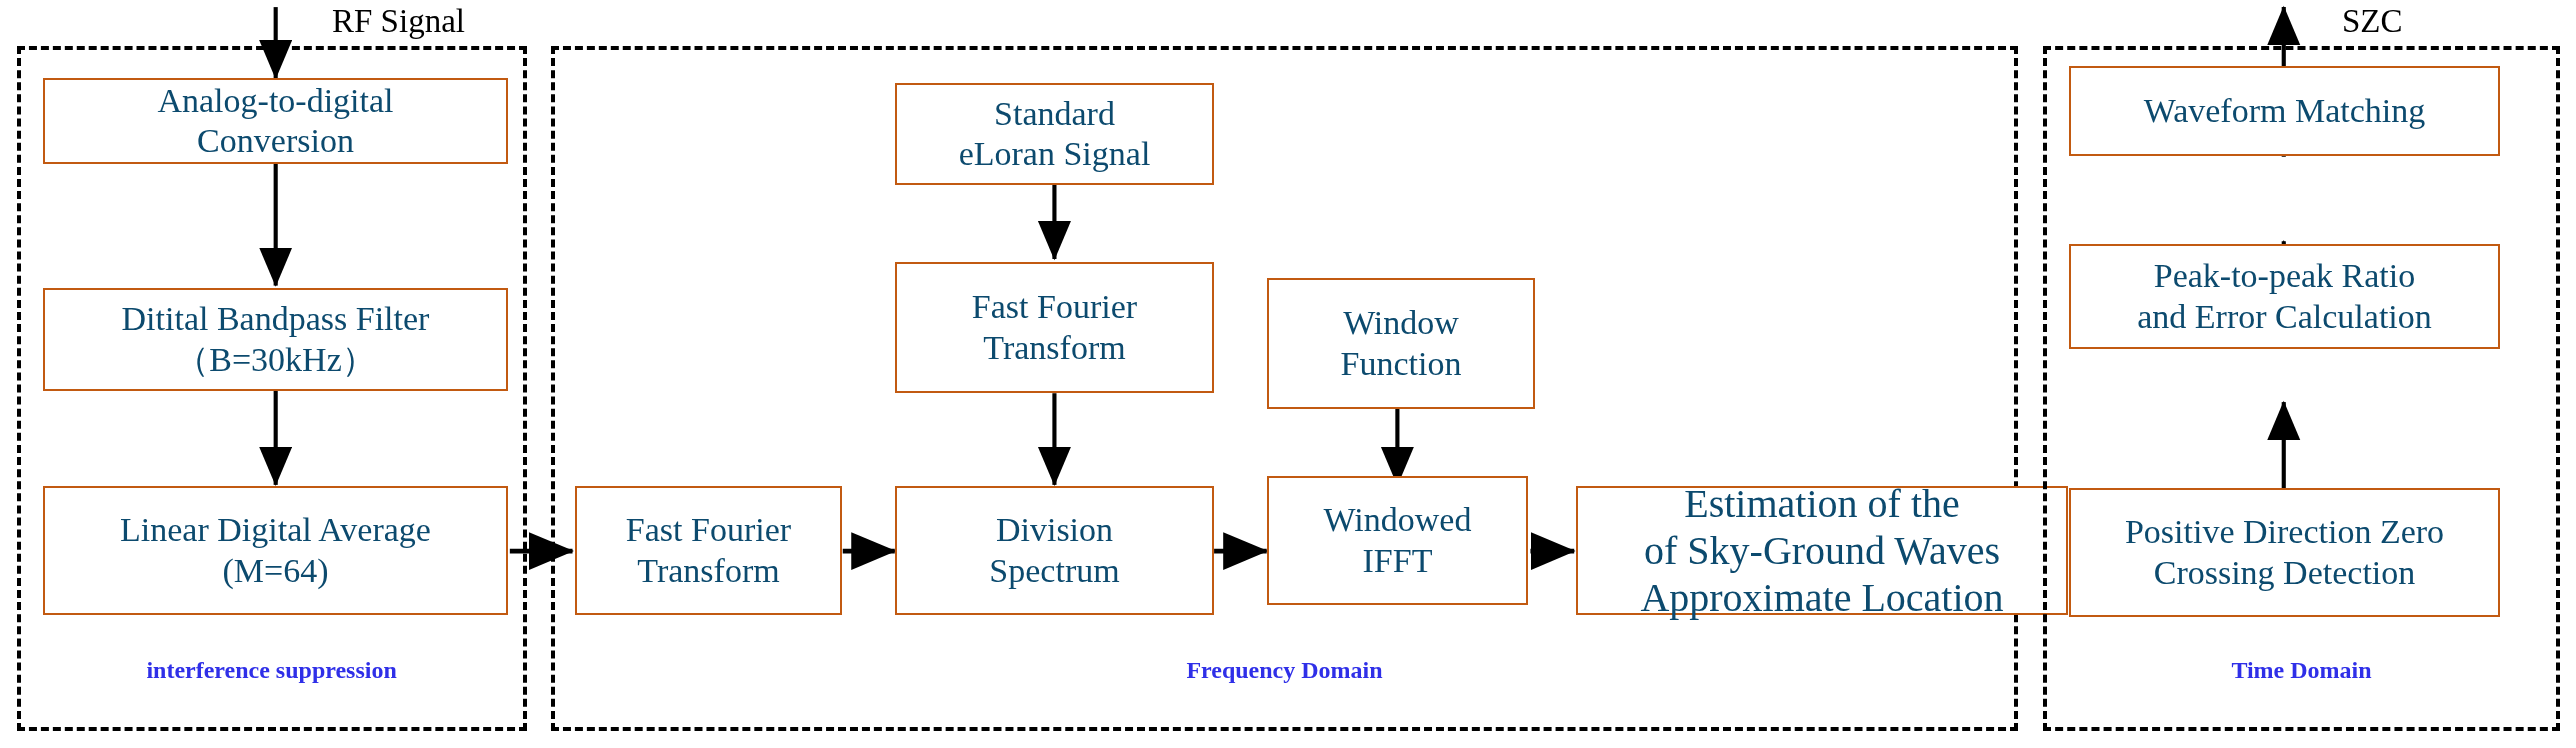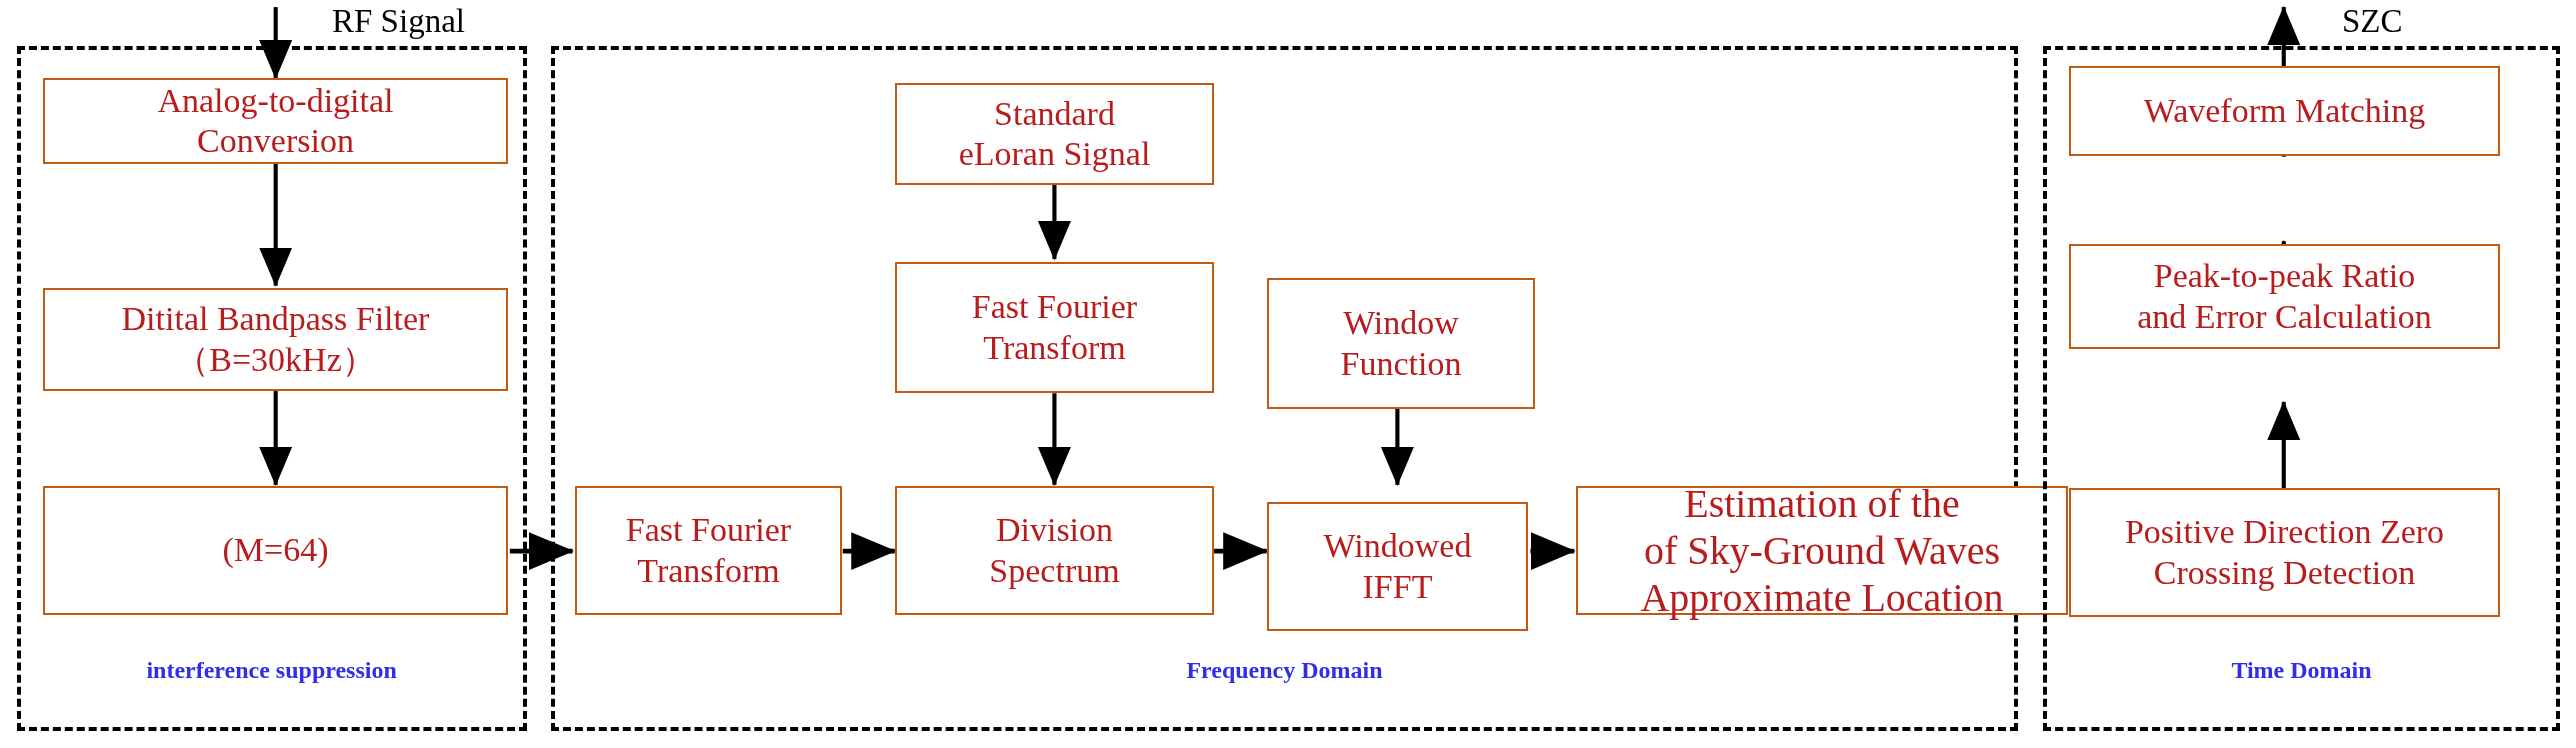--- a/index.html
+++ b/index.html
@@ -28,21 +28,21 @@
   
   .box {
     position: absolute;
     box-sizing: border-box;
     border: 2.4px solid #c25a11;
     background: #ffffff;
     display: flex;
     align-items: center;
     justify-content: center;
     text-align: center;
-    color: #b91c1c;
+    color: #0c4a6e;
     font-size: 34px;
     line-height: 1.18;
     padding: 2.4px 6px;
   }
   .box .lines { width: 100%; }
   .box .ln { display: block; white-space: nowrap; }
 
   
   .panel-caption {
     position: absolute;
@@ -122,20 +122,21 @@
 
   <div class="box" style="left:43px; top:288px; width:465px; height:103px;">
     <span class="lines">
       <span class="ln">Ditital Bandpass Filter</span>
       <span class="ln">（B=30kHz）</span>
     </span>
   </div>
 
   <div class="box" style="left:43px; top:486px; width:465px; height:129px;">
     <span class="lines">
+      <span class="ln">Linear Digital Average</span>
       <span class="ln">(M=64)</span>
     </span>
   </div>
 
   <div class="panel-caption" style="left:16.6px; top:658px; width:510px;">interference suppression</div>
 
   <div class="panel" style="left:551px; top:46px; width:1467px; height:685px;"></div>
 
   <div class="box" style="left:895px; top:83px; width:319px; height:102px;">
     <span class="lines">
@@ -165,21 +166,21 @@
     </span>
   </div>
 
   <div class="box" style="left:895px; top:486px; width:319px; height:129px;">
     <span class="lines">
       <span class="ln">Division</span>
       <span class="ln">Spectrum</span>
     </span>
   </div>
 
-  <div class="box" style="left:1267px; top:502px; width:261px; height:129px;">
+  <div class="box" style="left:1267px; top:476px; width:261px; height:129px;">
     <span class="lines">
       <span class="ln">Windowed</span>
       <span class="ln">IFFT</span>
     </span>
   </div>
 
   <div class="box" style="left:1576px; top:486px; width:492px; height:129px; font-size:40px;">
     <span class="lines">
       <span class="ln">Estimation of the</span>
       <span class="ln">of Sky-Ground Waves</span>

